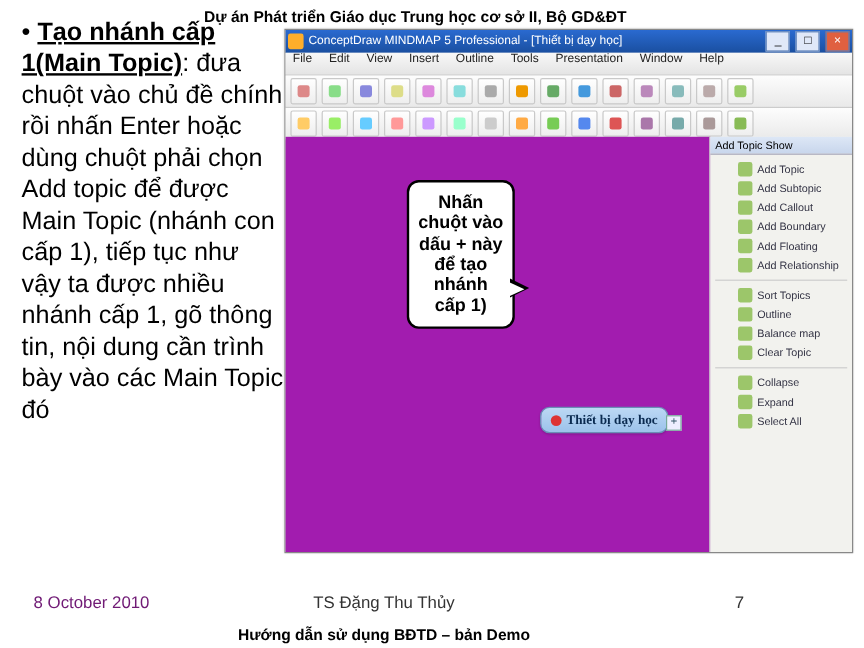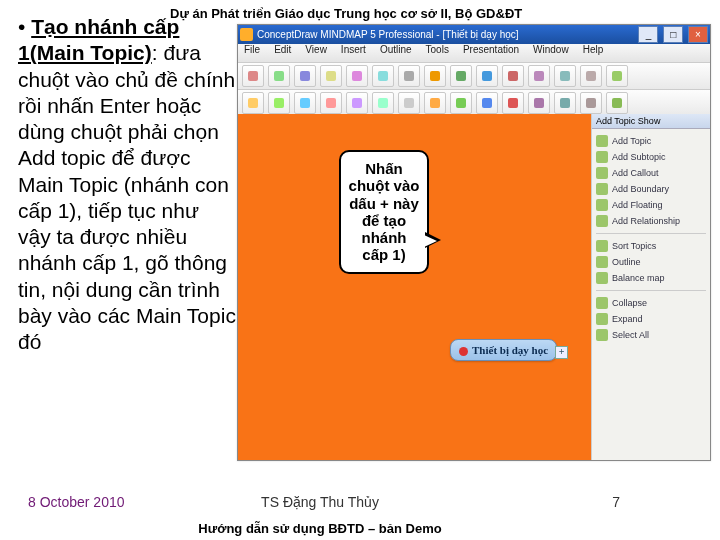--- a/index.html
+++ b/index.html
@@ -124,21 +124,21 @@
     width: 20px; height: 20px;
     border: 1px solid #c9c9c9;
     border-radius: 2px;
     background: linear-gradient(#fff,#eee);
     display:flex; align-items:center; justify-content:center;
   }
   .tbtn .dot { width:10px; height:10px; border-radius:2px; }
   .canvas {
     position: absolute;
     left: 0; top: 89px; right: 118px; bottom: 0;
-    background: #f97316;
+    background: #a21caf;
     border-right: 1px solid #ccc;
   }
   .right-pane {
     position: absolute;
     right: 0; top: 89px; width: 118px; bottom: 0;
     background: #f2f2ee;
     font-size: 9px;
     padding: 4px;
     box-sizing: border-box;
   }
@@ -146,20 +146,21 @@
     background: linear-gradient(#dde7f6,#c8d6ec);
     padding: 2px 4px;
     font-size: 9px;
     margin: -4px -4px 4px -4px;
     border-bottom: 1px solid #aab;
   }
   .r-item {
     display:flex; align-items:center; gap:4px;
     padding: 2px 0;
     color:#334;
+    margin-left:19px;
   }
   .r-item .ric { width:12px; height:12px; background:#9cc66a; border-radius:2px; }
   .sep { height:1px; background:#ccc; margin:4px 0; }
 
   .callout {
     position: absolute;
     left: 101px;
     top: 36px;
     width: 74px;
     background: #fff;
@@ -396,20 +397,24 @@
             <span>Sort Topics</span>
           </div>
           <div class="r-item">
             <span class="ric"></span>
             <span>Outline</span>
           </div>
           <div class="r-item">
             <span class="ric"></span>
             <span>Balance map</span>
           </div>
+          <div class="r-item">
+            <span class="ric"></span>
+            <span>Clear Topic</span>
+          </div>
           <div class="sep"></div>
           <div class="r-item">
             <span class="ric"></span>
             <span>Collapse</span>
           </div>
           <div class="r-item">
             <span class="ric"></span>
             <span>Expand</span>
           </div>
           <div class="r-item">

